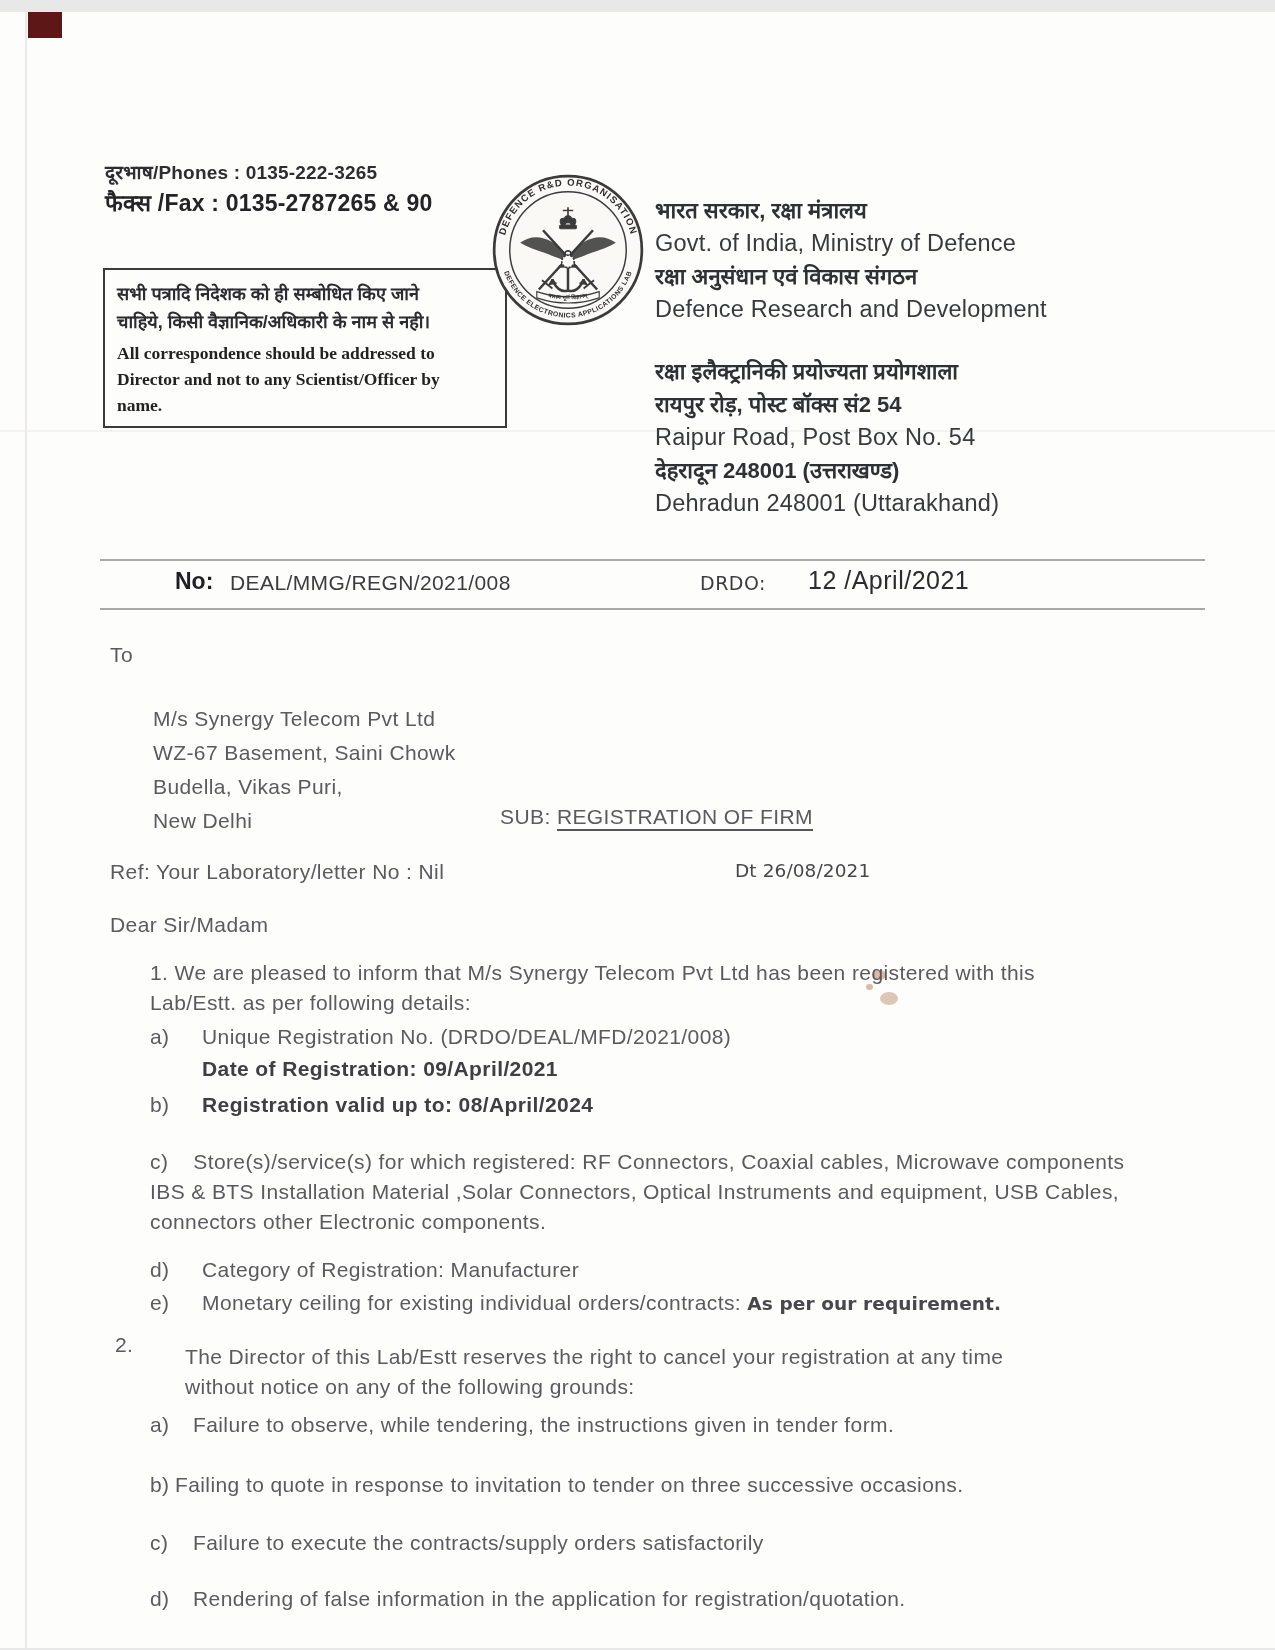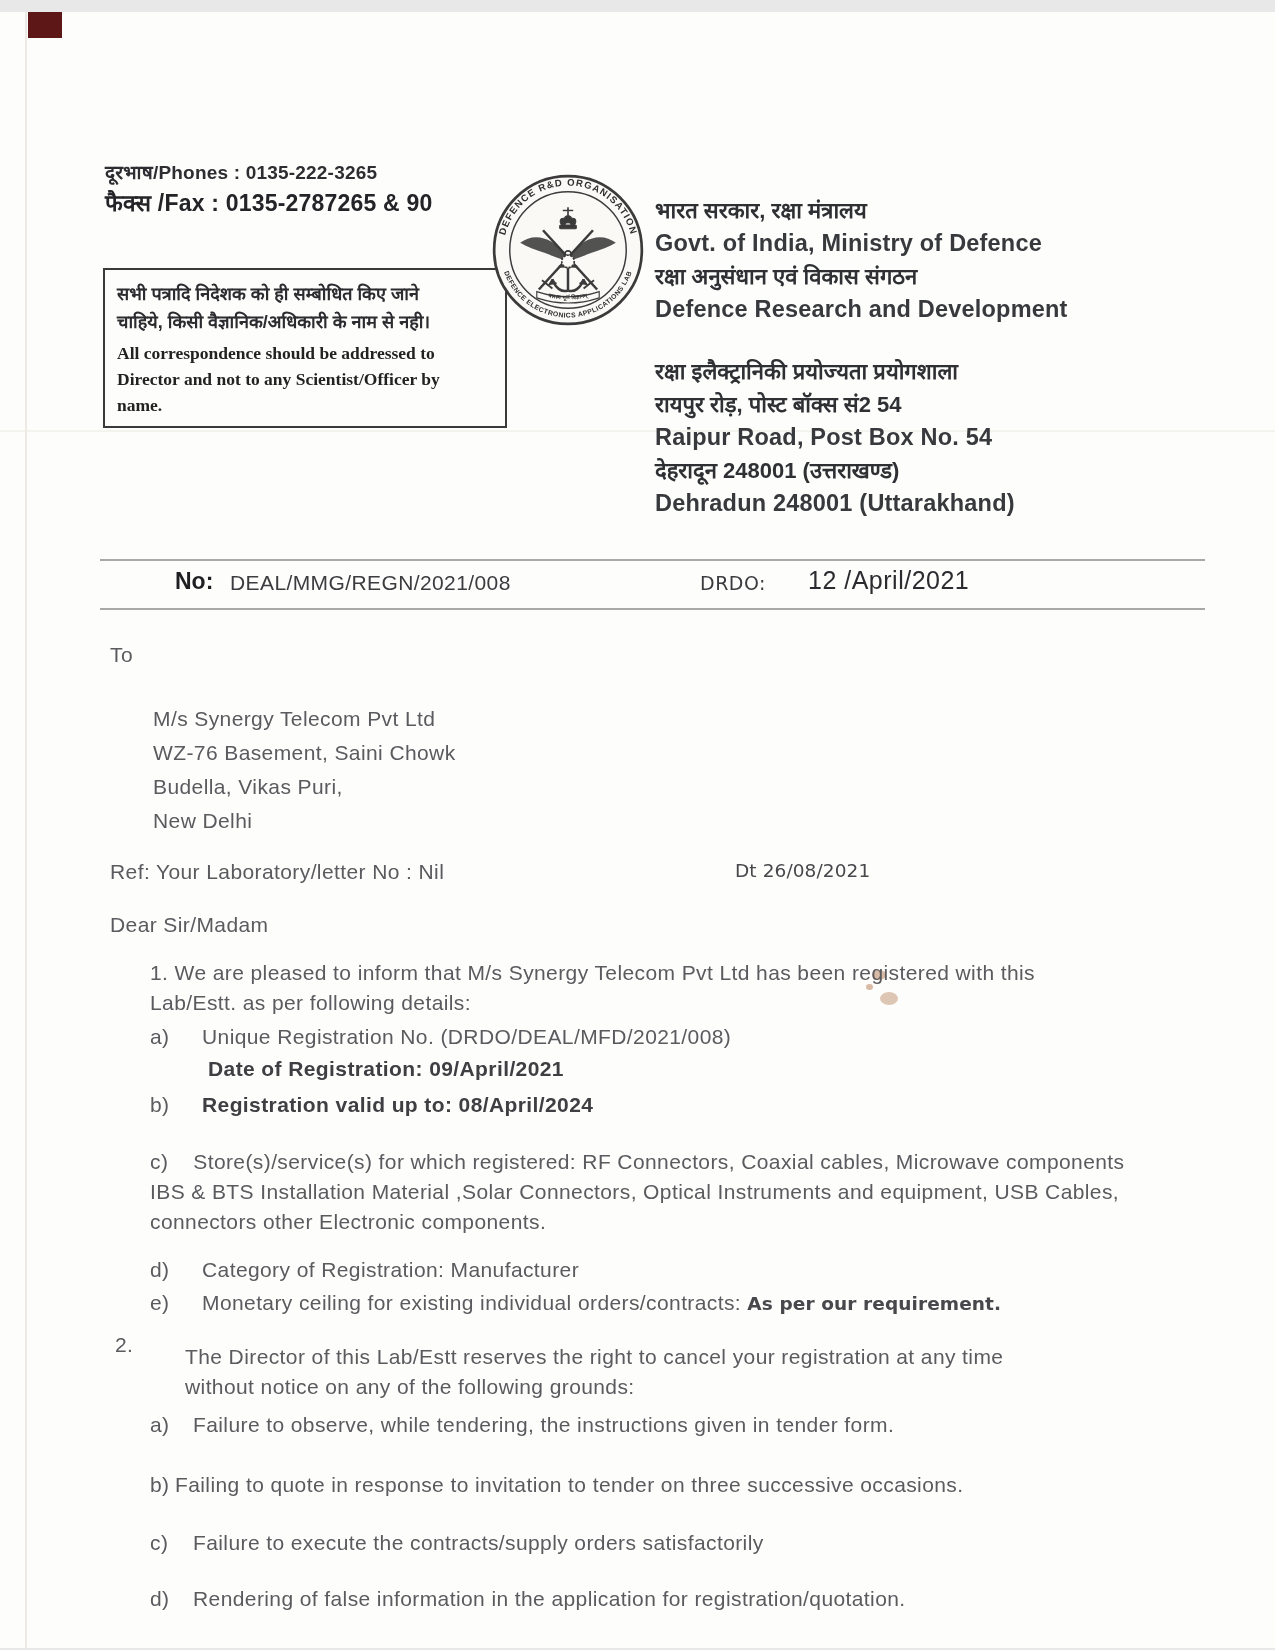--- a/index.html
+++ b/index.html
@@ -12,21 +12,21 @@
   .corner-mark{background:#5e1717;}
   
   .phones{font-size:19px;font-weight:600;color:#2e2e32;letter-spacing:.2px;}
   .fax{font-size:23px;font-weight:700;color:#242428;letter-spacing:.2px;}
   .notice-box{border:2px solid #3a3a3a;padding:10px 12px 8px 12px;background:#fdfdfb;}
   .notice-hi{font-size:18px;font-weight:600;color:#2c2c30;line-height:28px;}
   .notice-en{font-family:"Liberation Serif",serif;font-weight:700;font-size:17.5px;color:#222;
              line-height:26px;margin-top:4px;width:352px;}
   
   .org-hi{font-size:22px;font-weight:600;color:#2e3034;line-height:33px;}
-  .org-en{font-size:23.5px;font-weight:700;color:#37393d;line-height:33px;letter-spacing:.2px;}
+  .org-en{font-size:23.5px;font-weight:400;color:#37393d;line-height:33px;letter-spacing:.2px;}
   
   .no-label{font-size:23px;font-weight:700;color:#1f1f23;}
   .no-value{font-size:21px;color:#3c3c40;letter-spacing:.4px;}
   .date-label{font-family:"DejaVu Sans",sans-serif;font-size:19px;color:#3c3c40;letter-spacing:.5px;}
   .date-value{font-size:25px;color:#2c2c30;letter-spacing:.5px;}
   
   .body-txt{font-size:21px;color:#5a5a5f;letter-spacing:.4px;line-height:30px;}
   .body-bold{font-weight:700;color:#3e3e43;}
   .alt-txt{font-family:"DejaVu Sans",sans-serif;font-size:18.5px;color:#47474c;letter-spacing:.1px;}
   .underline{border-bottom:2px solid #55555a;padding-bottom:1px;}
@@ -127,36 +127,40 @@
   <div class="abs rule" style="left:100px;top:547px;width:1105px;"></div>
   <div class="abs no-label" style="left:175px;top:556px;">No:</div>
   <div class="abs no-value" style="left:230px;top:559px;">DEAL/MMG/REGN/2021/008</div>
   <div class="abs date-label" style="left:700px;top:560px;">DRDO:</div>
   <div class="abs date-value" style="left:808px;top:554px;">12 /April/2021</div>
   <div class="abs rule" style="left:100px;top:596px;width:1105px;"></div>
 
   <div class="abs body-txt" style="left:110px;top:628px;">To</div>
   <div class="abs body-txt" style="left:153px;top:690px;line-height:34px;">
     <div>M/s Synergy Telecom Pvt Ltd</div>
-    <div>WZ-76 Basement, Saini Chowk</div>
+    <div>WZ-67 Basement, Saini Chowk</div>
     <div>Budella, Vikas Puri,</div>
     <div>New Delhi</div>
   </div>
 
+  <div class="abs body-txt" style="left:500px;top:790px;">
+    <span>SUB:</span>
+    <span class="underline">REGISTRATION OF FIRM</span>
+  </div>
 
   <div class="abs body-txt" style="left:110px;top:845px;">Ref: Your Laboratory/letter No : Nil</div>
   <div class="abs alt-txt" style="left:735px;top:848px;">Dt  26/08/2021</div>
 
   <div class="abs body-txt" style="left:110px;top:898px;">Dear Sir/Madam</div>
 
   <div class="abs body-txt" style="left:150px;top:946px;width:955px;">1. We are pleased to inform that M/s Synergy Telecom Pvt Ltd has been registered with this Lab/Estt.  as per following details:</div>
 
   <div class="abs body-txt" style="left:150px;top:1010px;">a)</div>
   <div class="abs body-txt" style="left:202px;top:1010px;">Unique Registration No. (DRDO/DEAL/MFD/2021/008)</div>
-  <div class="abs body-txt body-bold" style="left:208px;top:1042px;">Date of Registration: 09/April/2021</div>
+  <div class="abs body-txt body-bold" style="left:202px;top:1042px;">Date of Registration: 09/April/2021</div>
 
   <div class="abs body-txt" style="left:150px;top:1078px;">b)</div>
   <div class="abs body-txt body-bold" style="left:202px;top:1078px;">Registration valid up to: 08/April/2024</div>
 
   <div class="abs body-txt" style="left:150px;top:1135px;width:1015px;">
     <span>c)</span>&nbsp;&nbsp;&nbsp;
     <span>Store(s)/service(s) for which registered:  RF Connectors, Coaxial cables, Microwave components IBS &amp; BTS Installation Material ,Solar Connectors, Optical Instruments and equipment, USB Cables, connectors other Electronic components.</span>
   </div>
 
   <div class="abs body-txt" style="left:150px;top:1243px;">d)</div>

